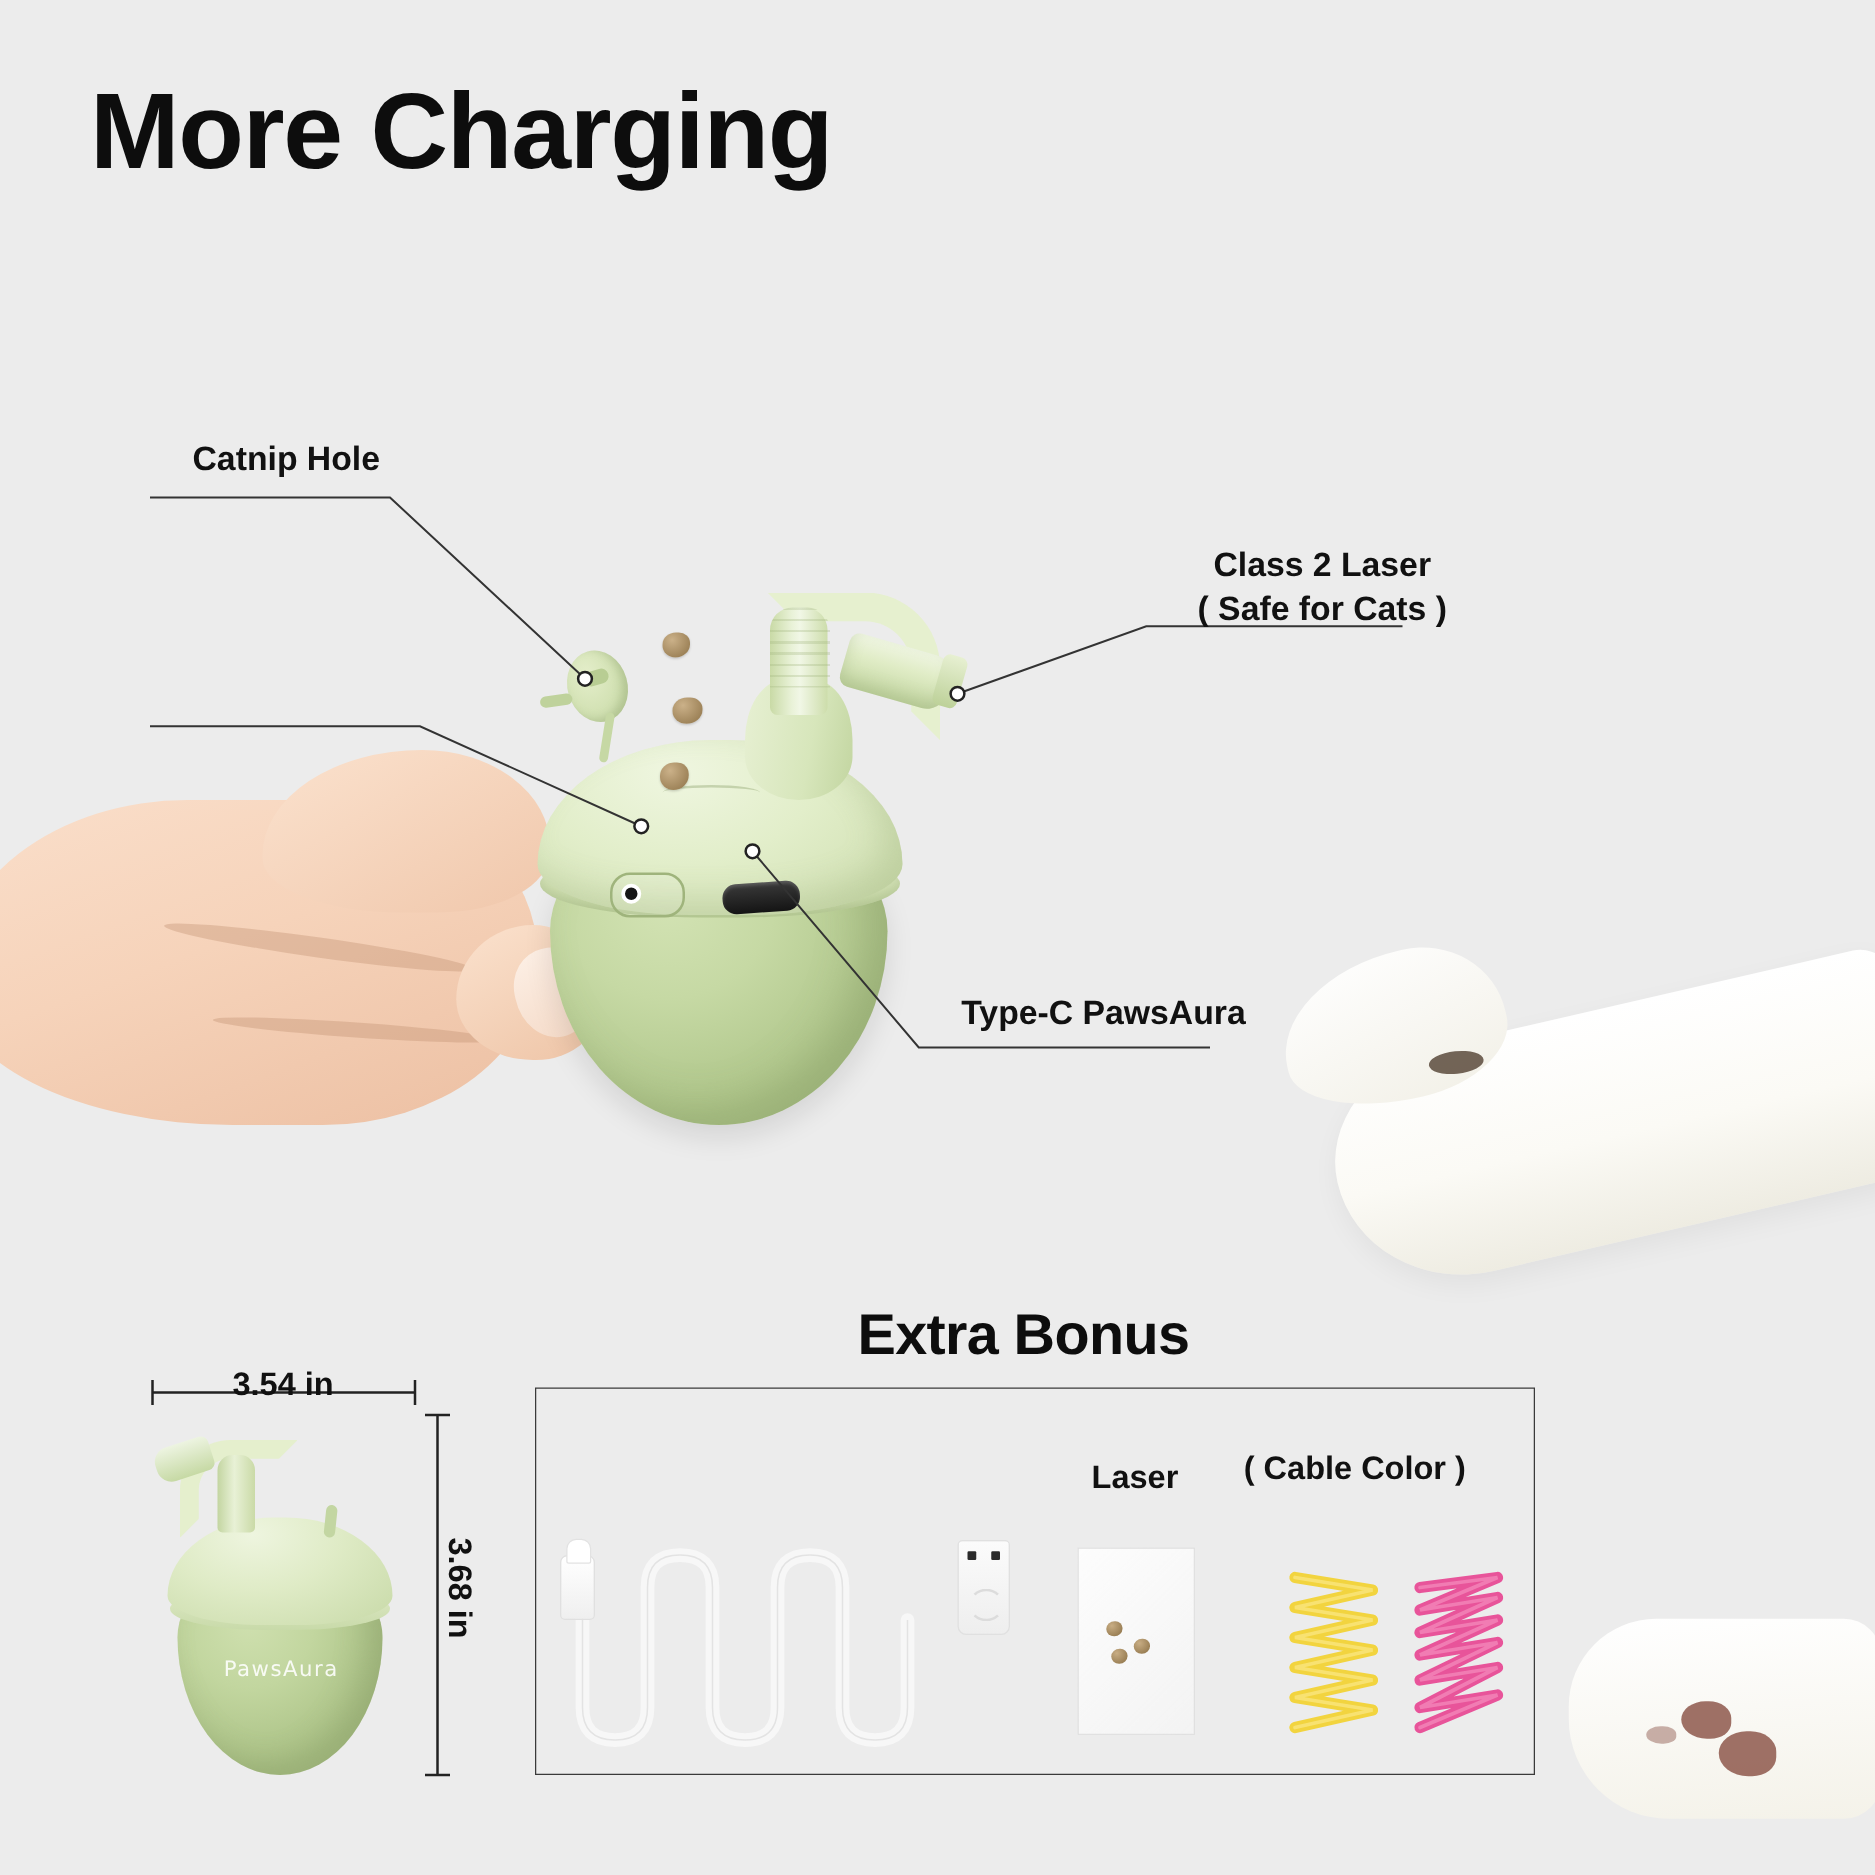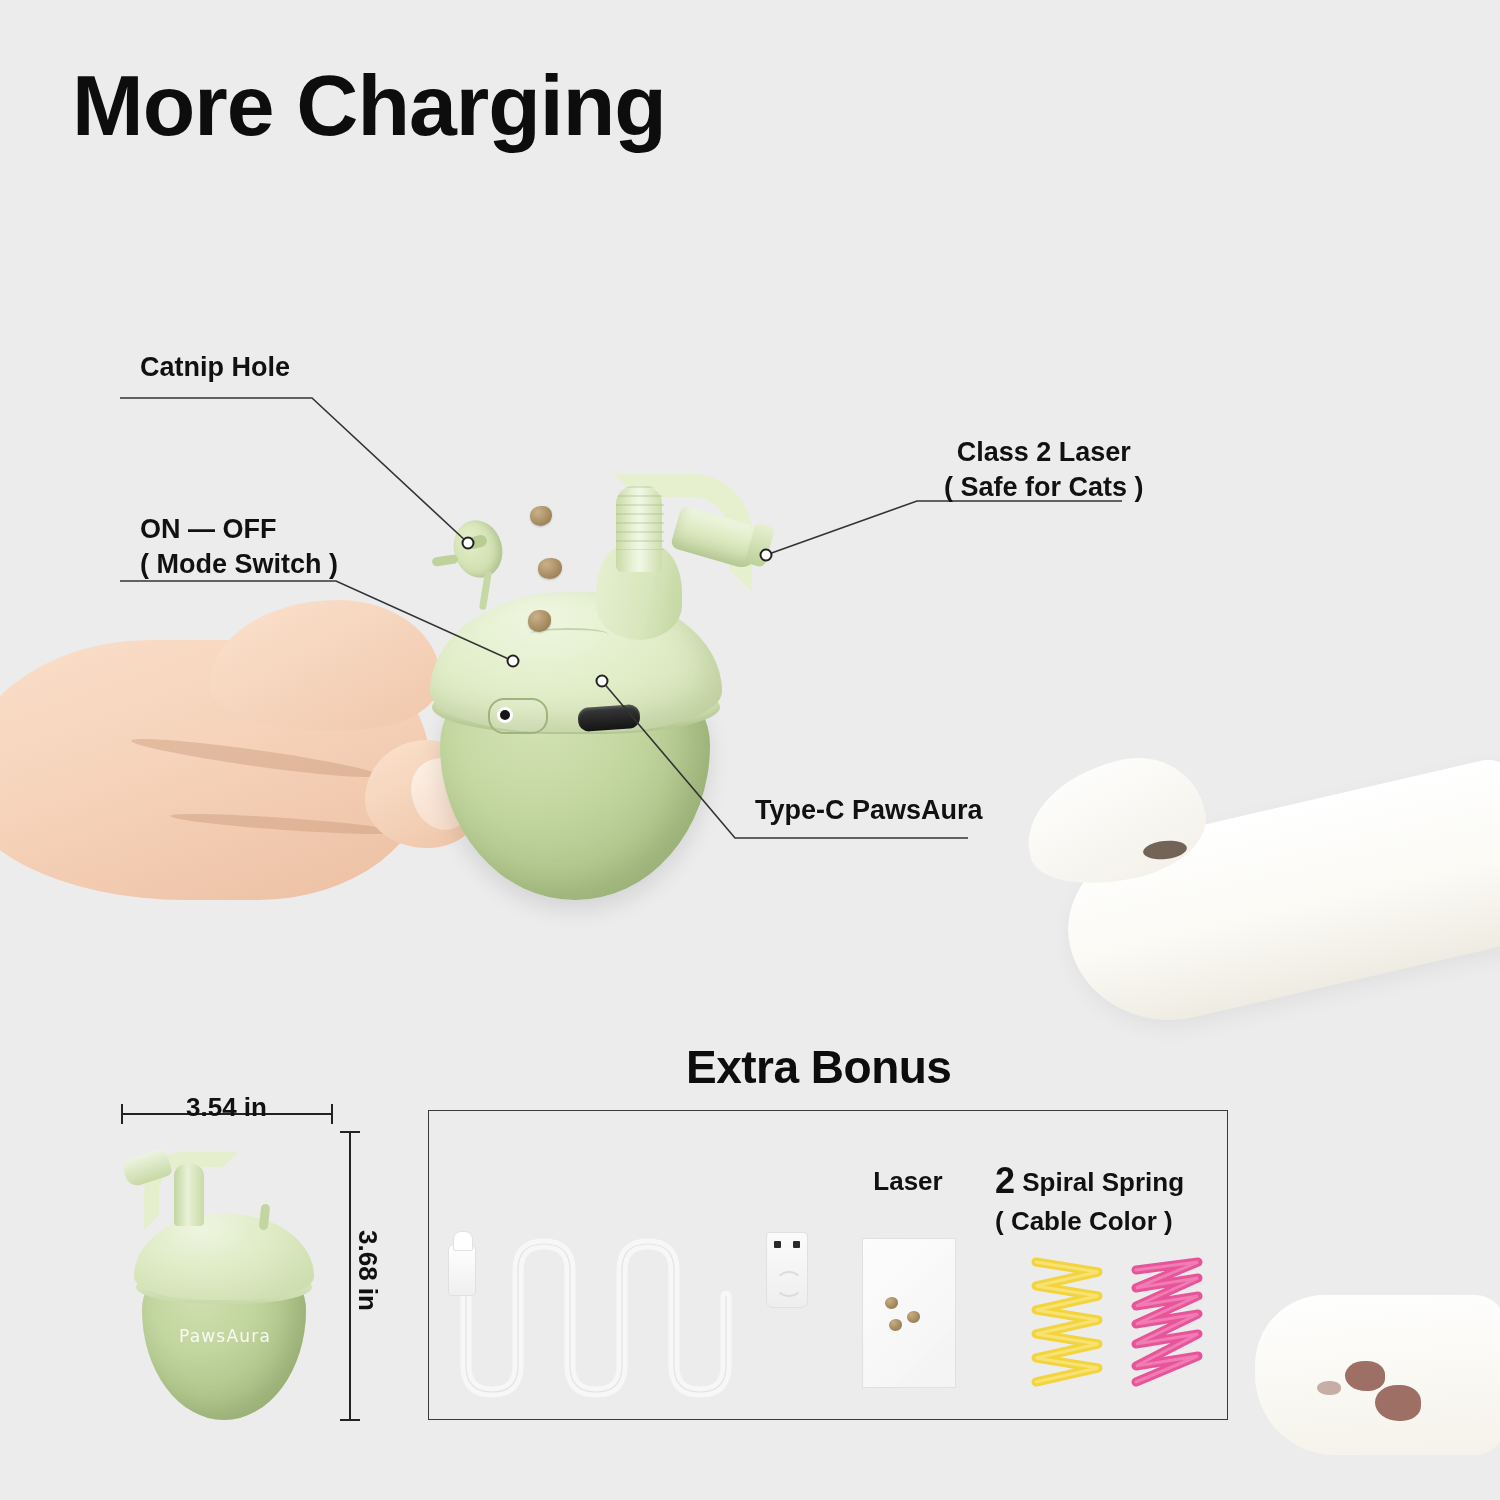--- a/index.html
+++ b/index.html
@@ -21,21 +21,21 @@
     line-height:1;
     color:#0d0d0d;
   }
   #bonus-title{
     left:686px;top:1040px;
     font-size:46px;font-weight:700;letter-spacing:-0.5px;
     color:#0d0d0d;
   }
 
   
-  .callout{font-size:27px;font-weight:700;color:#111;line-height:1.28;white-space:nowrap;}
+  .callout{font-size:27px;font-weight:700;color:#111;line-height:1.28;white-space:nowrap;margin-left:14px;}
   .callout.right{text-align:center;}
   #label-catnip-hole{left:140px;top:350px;}
   #label-mode-switch{left:140px;top:512px;}
   #label-laser{left:944px;top:435px;}
   #label-typec{left:755px;top:793px;}
 
   
   .leader{stroke:#333;stroke-width:1.6;fill:none;}
   .leader-dot{fill:#fff;stroke:#222;stroke-width:2;}
 
@@ -342,24 +342,20 @@
     <circle class="leader-dot" cx="766" cy="555" r="5.5"></circle>
 
     <path class="leader" d="M968,838 L735,838 L602,681"></path>
     <circle class="leader-dot" cx="602" cy="681" r="5.5"></circle>
   </svg>
 
   <div class="abs callout" id="label-catnip-hole">
     <div>Catnip Hole</div>
   </div>
 
-  <div class="abs callout" id="label-mode-switch">
-    <div>ON — OFF</div>
-    <div>( Mode Switch )</div>
-  </div>
 
   <div class="abs callout right" id="label-laser">
     <div>Class 2  Laser</div>
     <div>( Safe for Cats )</div>
   </div>
 
   <div class="abs callout" id="label-typec">
     <div>Type-C PawsAura</div>
   </div>
 
@@ -386,24 +382,20 @@
     <div class="sd-elbow"></div>
     <div class="sd-tube-v"></div>
     <div class="sd-tube-h"></div>
     <div class="sd-nub"></div>
     <div class="sd-brand">PawsAura</div>
   </div>
   <div class="abs" id="bonus-box"></div>
 
   <div class="abs bonus-label" id="lbl-catnip">Laser</div>
   <div class="abs bonus-label" id="lbl-spring">
-    <div>
-      <span class="big">2</span>
-      <span>Spiral Spring</span>
-    </div>
     <div>( Cable Color )</div>
   </div>
 
   <div class="abs" id="cable">
     <svg width="360" height="180">
       <path d="M18,66 L18,140 Q18,166 44,166 Q70,166 70,140 L70,44 Q70,18 96,18 Q122,18 122,44 L122,140
                Q122,166 148,166 Q174,166 174,140 L174,44 Q174,18 200,18 Q226,18 226,44 L226,140
                Q226,166 252,166 Q278,166 278,140 L278,70" fill="none" stroke="#f7f7f7" stroke-width="11" stroke-linecap="round"></path>
       <path d="M18,66 L18,140 Q18,166 44,166 Q70,166 70,140 L70,44 Q70,18 96,18 Q122,18 122,44 L122,140
                Q122,166 148,166 Q174,166 174,140 L174,44 Q174,18 200,18 Q226,18 226,44 L226,140

